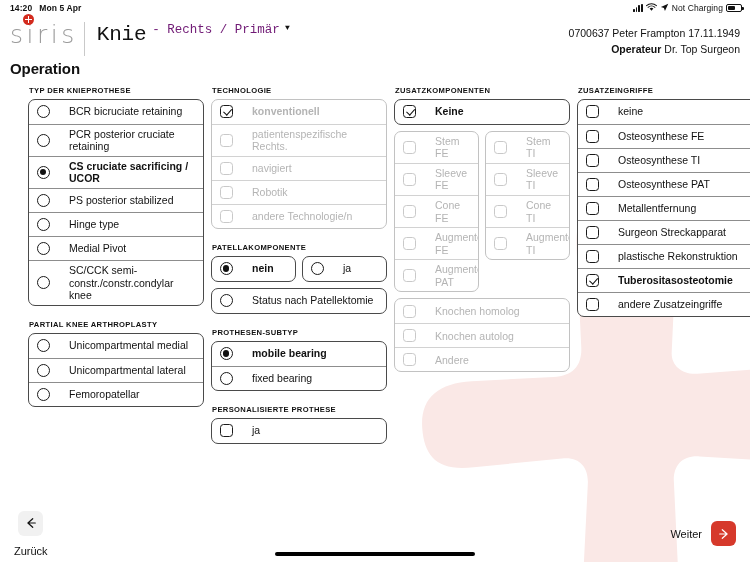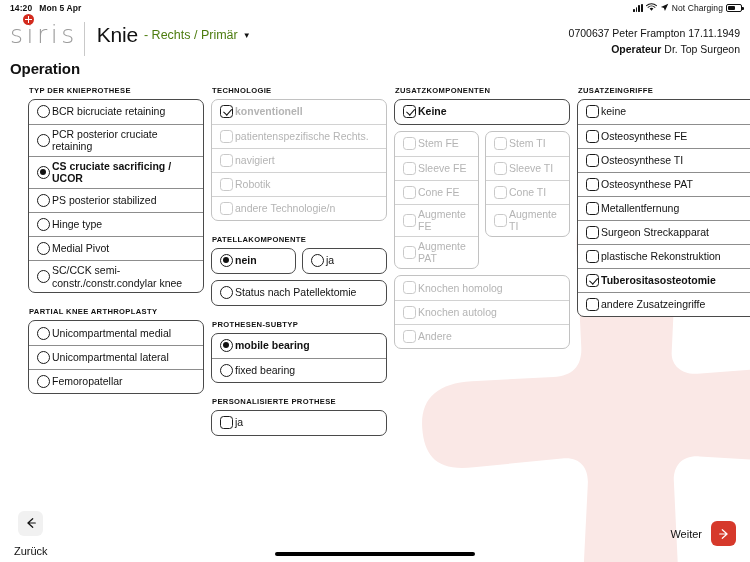--- a/index.html
+++ b/index.html
@@ -90,23 +90,23 @@
     color: #9b9b9b;
     font-weight: 300;
     line-height: 1;
   }
   .brand-sep {
     width: 1px;
     align-self: stretch;
     background: #c9c9c9;
     margin: 4px 12px 2px 6px;
   }
-  .title-block { display: flex; align-items: center; padding-top: 5px; }
+  .title-block { display: flex; align-items: flex-start; padding-top: 5px; font-family: Liberation Mono, monospace; }
   .title-main { font-size: 21px; font-weight: 400; color: #111; letter-spacing: -.2px; }
-  .title-sub { font-size: 12.5px; color: #4d7c0f; margin-left: 6px; }
+  .title-sub { font-size: 12.5px; color: #701a75; margin-left: 6px; }
   .title-caret { font-size: 8px; color: #111; margin-left: 5px; }
   .patient-block {
     margin-left: auto;
     text-align: right;
     padding-top: 7px;
     font-size: 10.5px;
     color: #111;
     line-height: 1.55;
   }
   .patient-block .op-label { font-weight: 700; }
@@ -142,21 +142,21 @@
     border: 1px solid #4a4a4a;
     border-radius: 7px;
     background: #fff;
     overflow: hidden;
   }
   .card.muted { border-color: #c2c2c2; }
 
   .opt {
     display: flex;
     align-items: center;
-    gap: 2px;
+    gap: 19px;
     min-height: 24px;
     padding: 3px 8px;
     font-size: 10.5px;
     color: #111;
     border-top: 1px solid #8d8d8d;
     line-height: 1.2;
   }
   .opt:first-child { border-top: none; }
   .card.muted .opt { border-top-color: #d2d2d2; color: #b4b4b4; }
   .opt.disabled { color: #b4b4b4; }

